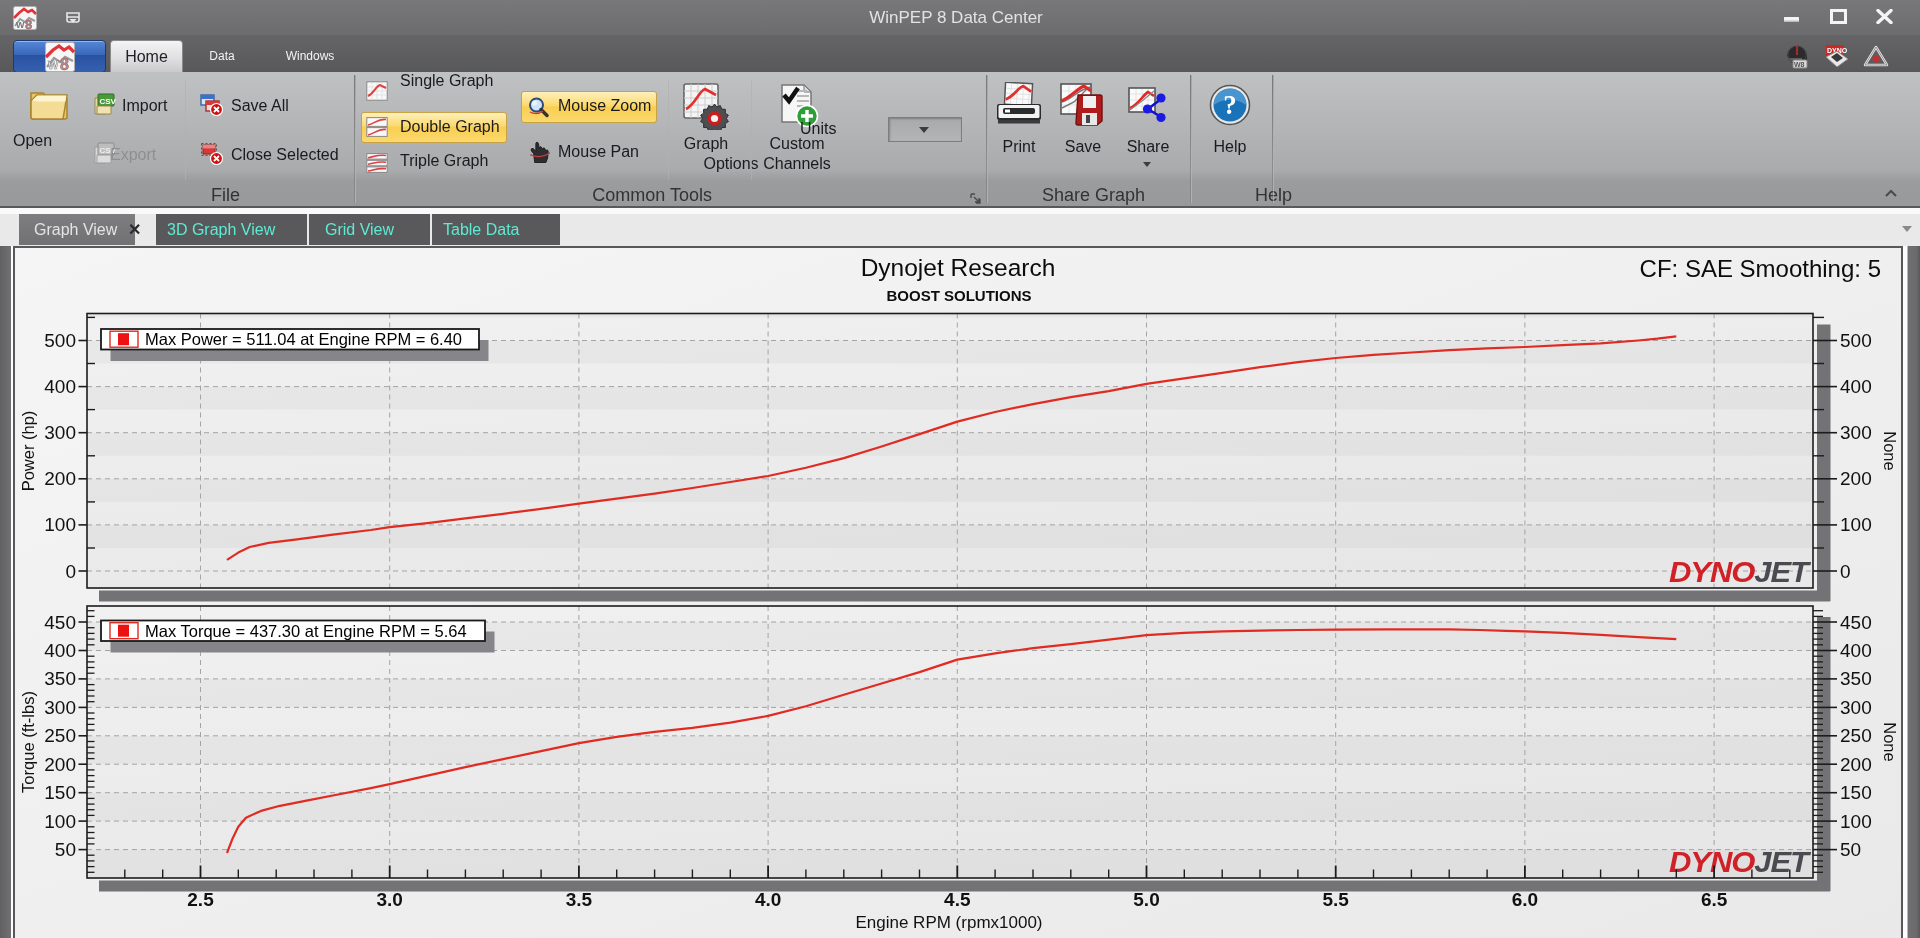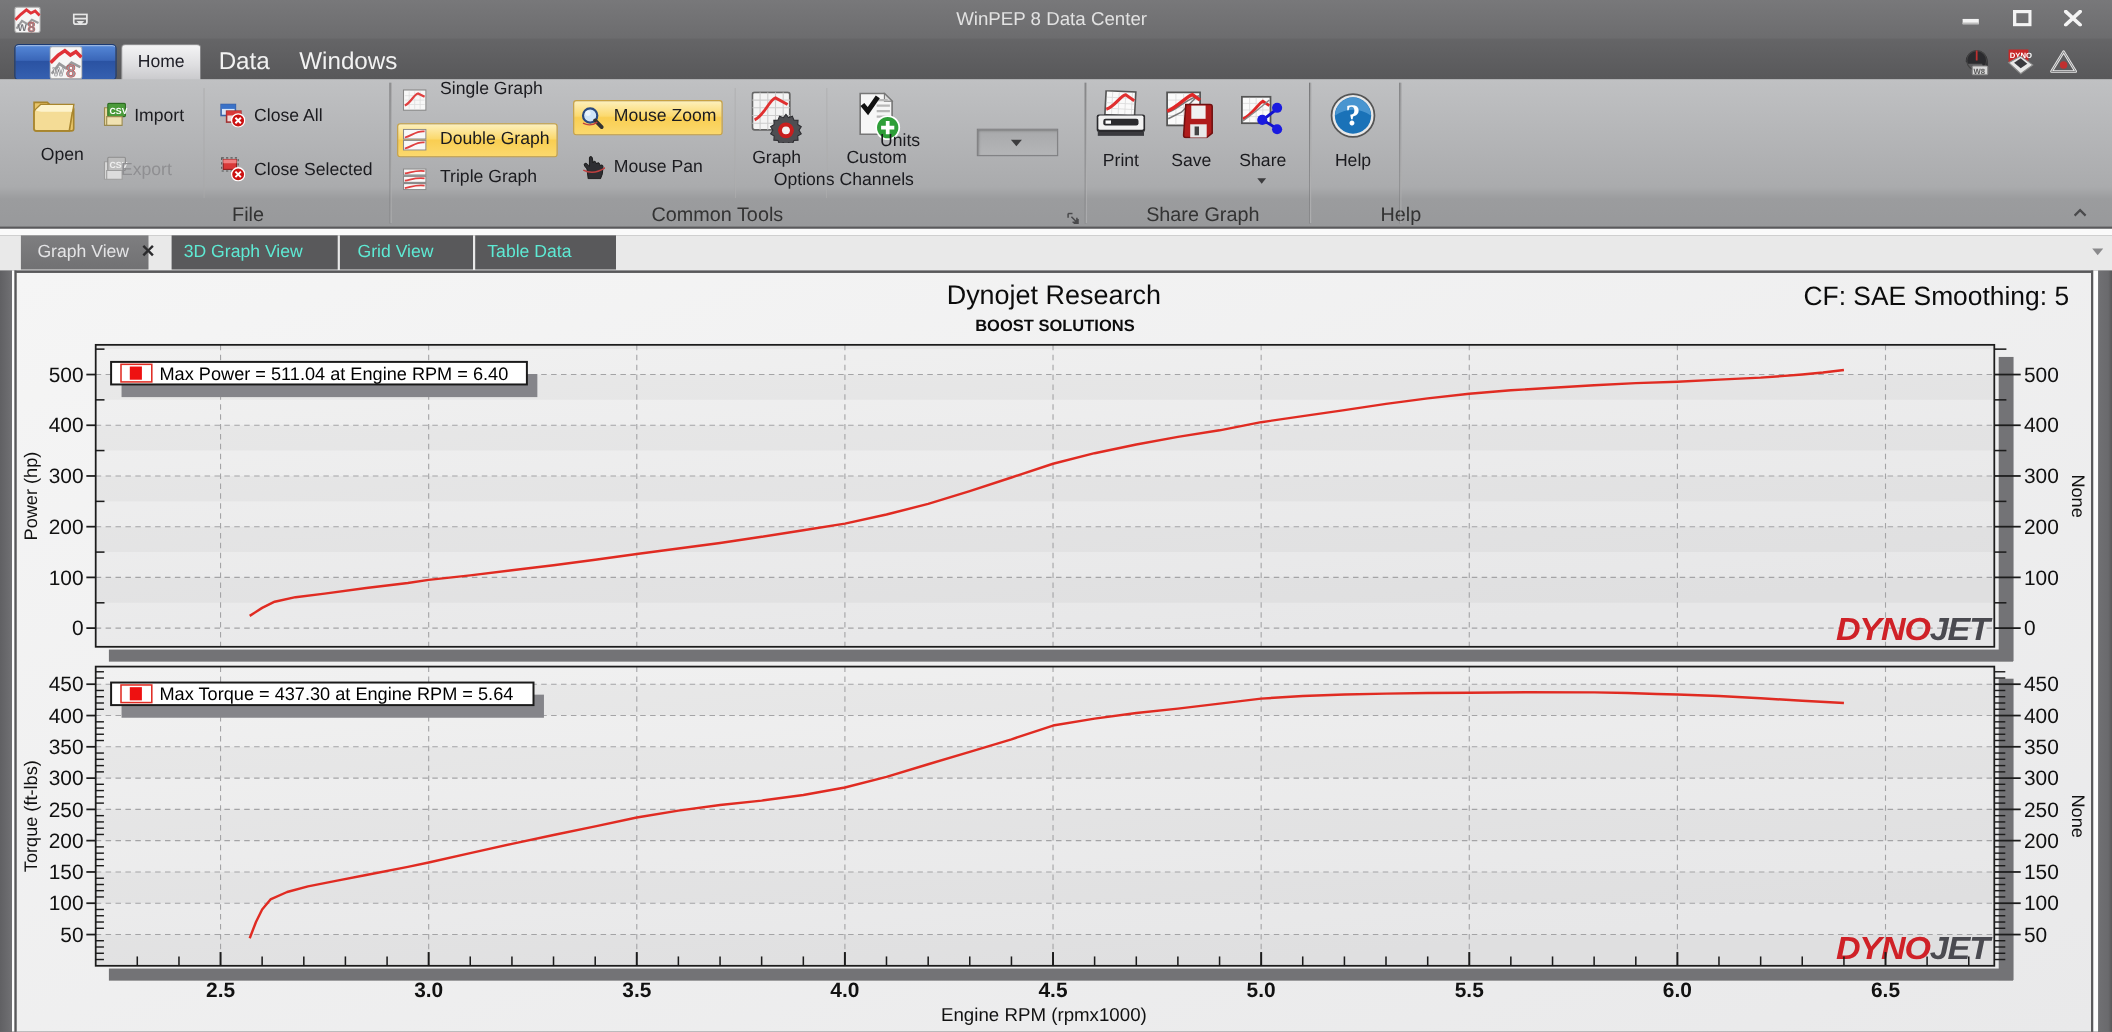--- a/index.html
+++ b/index.html
@@ -3,21 +3,21 @@
 * { margin:0; padding:0; box-sizing:border-box; }
 div > svg { display:block; }
 html,body { width:1920px; height:938px; overflow:hidden; }
 body { font-family:"Liberation Sans", sans-serif; background:#6e6e70; position:relative; }
 #titlebar { position:absolute; left:0; top:0; width:1920px; height:35px;
   background:linear-gradient(#78787a,#6c6c6e); }
 #titlebar .title { position:absolute; left:-8px; right:0; top:8px; text-align:center;
   font-size:17px; color:#e2e2e2; }
 #tabrow { position:absolute; left:0; top:35px; width:1920px; height:37px;
   background:linear-gradient(#656567,#58585a); }
-.rtab { position:absolute; top:5px; height:32px; line-height:32px; font-size:22px;
+.rtab { position:absolute; top:5px; height:32px; line-height:32px; font-size:12px;
   color:#f2f2f2; text-align:center; }
 #apptab { position:absolute; left:13px; top:5px; width:93px; height:33px;
   background:linear-gradient(#5588d8,#3a66b8 45%,#2a52a2 46%,#3560b0);
   border:1px solid #1c3a70; border-radius:4px; box-shadow:inset 0 1px 0 rgba(255,255,255,0.4); }
 #apptab svg { position:absolute; left:31px; top:1px; }
 #hometab { position:absolute; left:110px; top:5px; width:73px; height:33px;
   background:linear-gradient(#f4f4f5,#dfdfe1 55%,#c9c9cc); border-radius:4px 4px 0 0;
   color:#202028; font-size:16px; text-align:center; line-height:32px;
   border:1px solid #8a8a8c; border-bottom:none; }
 #ribbon { position:absolute; left:0; top:72px; width:1920px; height:136px;
@@ -118,21 +118,21 @@
     </div>
   </div>
 <div id="ribbon">
     <div style="position:absolute;left:27px;top:11px">
       <svg width="46" height="42" viewBox="0 0 46 42" style="">
         <path d="M4 10 h12 l4 4 h18 a2 2 0 0 1 2 2 v18 a2 2 0 0 1 -2 2 h-32 a2 2 0 0 1 -2 -2 z" fill="#e8c56a" stroke="#a8852d" stroke-width="1.5"></path>
         <path d="M4 18 l6 -6 h30 l-4 24 h-30 a2 2 0 0 1 -2 -2 z" fill="#f4dc96" stroke="#a8852d" stroke-width="1.5"></path>
         <path d="M5 17.5 l5.4 -5 h29 l-1 6 h-28 z" fill="#fdf3cc"></path>
       </svg>
     </div>
-    <div class="btnlabel" style="left:37px;top:60px;text-align:center;">Open</div>
+    <div class="btnlabel" style="left:13px;top:60px;text-align:center;">Open</div>
     <div style="position:absolute;left:93px;top:21px">
       <svg width="23" height="23" viewBox="0 0 23 23" style="">
         <path d="M2 5 h8 l3 3 v13 h-11 z" fill="#e9d8a0" stroke="#9a8a50"></path>
         <rect x="5" y="1" width="16" height="12" rx="1" fill="#4a9a3a" stroke="#2c6c22"></rect>
         <text x="6.5" y="10.5" font-size="8" font-weight="bold" fill="#fff" font-family="Liberation Sans">CSV</text>
         <path d="M4 13 h14 v8 h-14 z" fill="#f0e2b2" stroke="#9a8a50"></path>
       </svg>
     </div>
     <div class="btnlabel" style="left:122px;top:25px;">Import</div>
     <div style="position:absolute;left:93px;top:70px">
@@ -147,21 +147,21 @@
     <div style="position:absolute;left:200px;top:21px">
       <svg width="23" height="23" viewBox="0 0 23 23" style="">
         <rect x="1" y="2" width="13" height="10" fill="#d8e6f8" stroke="#3a62a8" stroke-width="1.4"></rect>
         <rect x="1" y="2" width="13" height="4" fill="#3a72c8"></rect>
         <rect x="6" y="8" width="13" height="10" fill="#f0d8d8" stroke="#a03030" stroke-width="1.4"></rect>
         <rect x="6" y="8" width="13" height="4" fill="#d83838"></rect>
         <circle cx="16.5" cy="16.5" r="6" fill="#cc1111" stroke="#fff" stroke-width="1.2"></circle>
         <path d="M14 14 l5 5 M19 14 l-5 5" stroke="#fff" stroke-width="1.8"></path>
       </svg>
     </div>
-    <div class="btnlabel" style="left:231px;top:25px;">Close All</div>
+    <div class="btnlabel" style="left:231px;top:25px;">Save All</div>
     <div style="position:absolute;left:200px;top:70px">
       <svg width="23" height="23" viewBox="0 0 23 23" style="">
         <rect x="1.5" y="1.5" width="15" height="12" fill="none" stroke="#555" stroke-dasharray="2,2"></rect>
         <rect x="3" y="3" width="12" height="9" fill="#d83838" stroke="#902020"></rect>
         <rect x="3" y="3" width="12" height="3.4" fill="#f08080"></rect>
         <circle cx="16.5" cy="16.5" r="6" fill="#cc1111" stroke="#fff" stroke-width="1.2"></circle>
         <path d="M14 14 l5 5 M19 14 l-5 5" stroke="#fff" stroke-width="1.8"></path>
       </svg>
     </div>
     <div class="btnlabel" style="left:231px;top:74px;">Close Selected</div>

